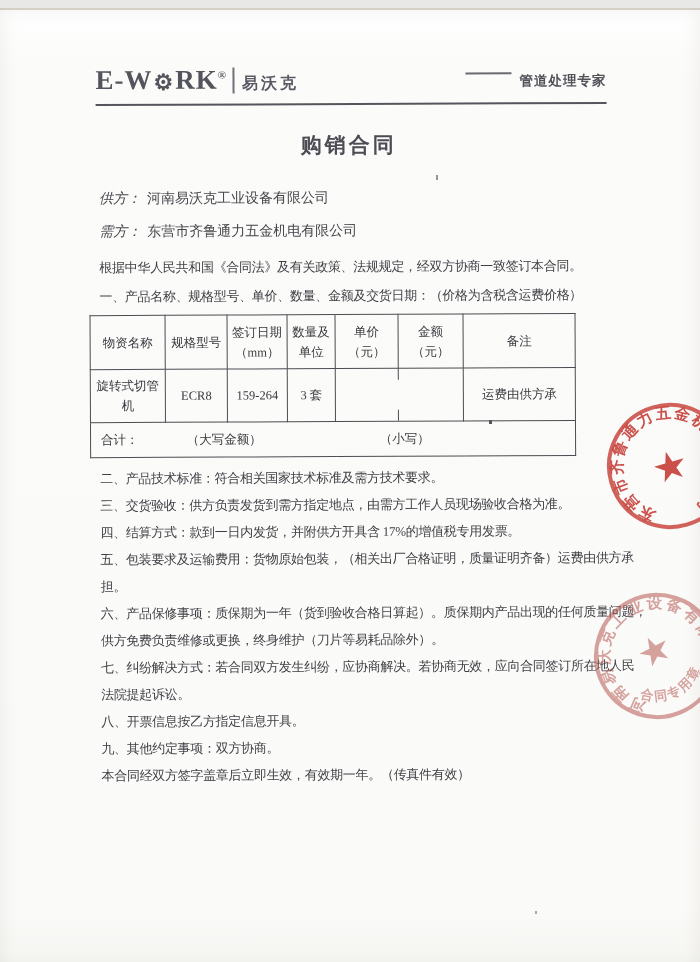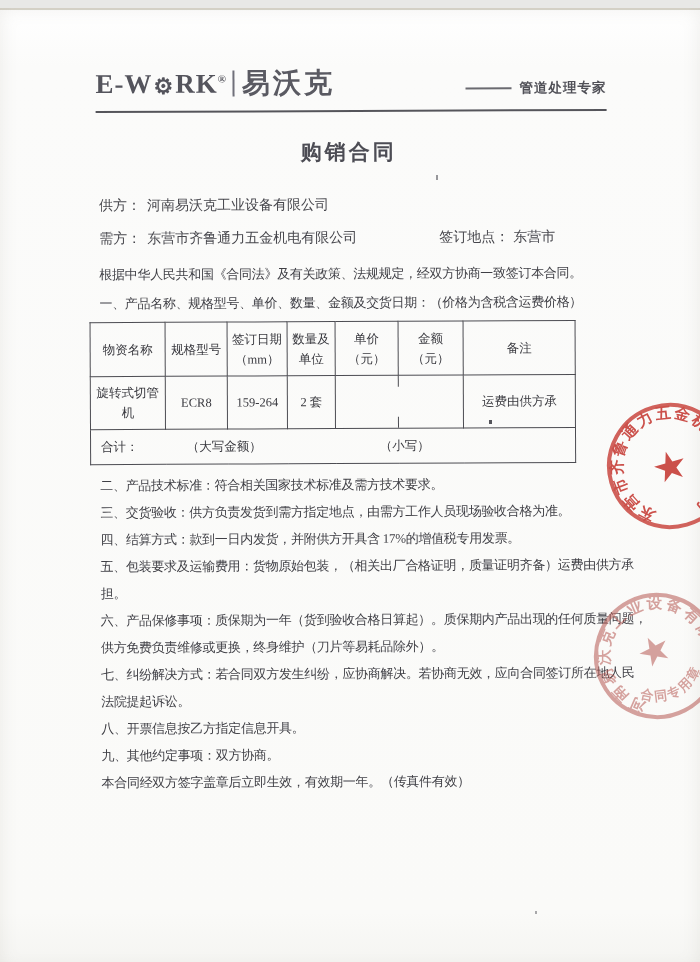--- a/index.html
+++ b/index.html
@@ -21,36 +21,36 @@
     margin:56px 92px 0 97px;
     padding-bottom:8px;
     border-bottom:2px solid #55555b;
     display:flex; align-items:flex-end; justify-content:space-between;
   }
   .logo { display:flex; align-items:baseline; color:#54545c; }
   .logo-en { font-size:27px; font-weight:bold; letter-spacing:1px; }
   .gear { font-size:22px; font-weight:bold; position:relative; top:1px; margin:0 1px; }
   .logo-reg { font-size:11px; font-weight:bold; vertical-align:super; position:relative; top:-10px; }
   .logo-sep { width:2px; height:26px; background:#70707a; margin:0 7px; align-self:center; }
-  .logo-cn { font-size:28px; font-weight:600; letter-spacing:3px; color:#5a5a62; }
-  .tagline { display:flex; align-items:center; gap:8px; padding-bottom:4px; }
+  .logo-cn { font-size:16px; font-weight:600; letter-spacing:3px; color:#5a5a62; }
+  .tagline { display:flex; align-items:flex-start; gap:8px; padding-bottom:4px; }
   .tagline-dash { width:46px; height:2px; background:#6a6a70; }
   .tagline-text { font-size:13.5px; font-weight:bold; color:#515158; letter-spacing:1px; }
 
   
   .doc-title {
     margin-top:26px; text-align:center;
     font-size:21px; font-weight:bold; letter-spacing:3px; color:#4c4c54;
   }
 
   
   .meta { margin:22px 92px 0 100px; font-size:14px; color:#46464c; }
   .meta-row { display:flex; height:33px; align-items:center; }
   .meta-left { display:flex; }
-  .meta-left .lbl { margin-right:6px; }
+  .meta-left .lbl { margin-right:6px;font-style:italic; }
   .meta-right { margin-left:auto; width:168px; display:flex; }
   .meta-right .lbl { margin-right:4px; }
 
   
   .body-text { margin:6px 0 0 100px; width:560px; font-size:13px; letter-spacing:-0.3px; color:#3f3f45; }
   .body-text p { line-height:27px; white-space:pre-wrap; }
   .intro-p { margin-bottom:2px; }
 
   
   table.goods {
@@ -111,24 +111,20 @@
       <div class="meta-row">
         <div class="meta-left">
           <span class="lbl">供方：</span>
           <span>河南易沃克工业设备有限公司</span>
         </div>
       </div>
       <div class="meta-row">
         <div class="meta-left">
           <span class="lbl">需方：</span>
           <span>东营市齐鲁通力五金机电有限公司</span>
-        </div>
-        <div class="meta-right">
-          <span class="lbl">签订地点：</span>
-          <span>东营市</span>
         </div>
       </div>
     </div>
 
     <div class="body-text">
       <p class="intro-p">根据中华人民共和国《合同法》及有关政策、法规规定，经双方协商一致签订本合同。</p>
       <p>一、产品名称、规格型号、单价、数量、金额及交货日期：（价格为含税含运费价格）</p>
     </div>
 
     <table class="goods">
@@ -148,21 +144,21 @@
         <td><span>签订日期</span><br><span>（mm）</span></td>
         <td><span>数量及</span><br><span>单位</span></td>
         <td><span>单价</span><br><span>（元）</span></td>
         <td><span>金额</span><br><span>（元）</span></td>
         <td><span>备注</span></td>
       </tr>
       <tr class="item">
         <td>旋转式切管机</td>
         <td>ECR8</td>
         <td>159-264</td>
-        <td>2 套</td>
+        <td>3 套</td>
         <td class="merged" colspan="2"></td>
         <td>运费由供方承</td>
       </tr>
       <tr class="total">
         <td colspan="7">
           <span>合计：</span>
           <span class="total-words">（大写金额）</span>
           <span class="total-figures">（小写）</span>
         </td>
       </tr>

